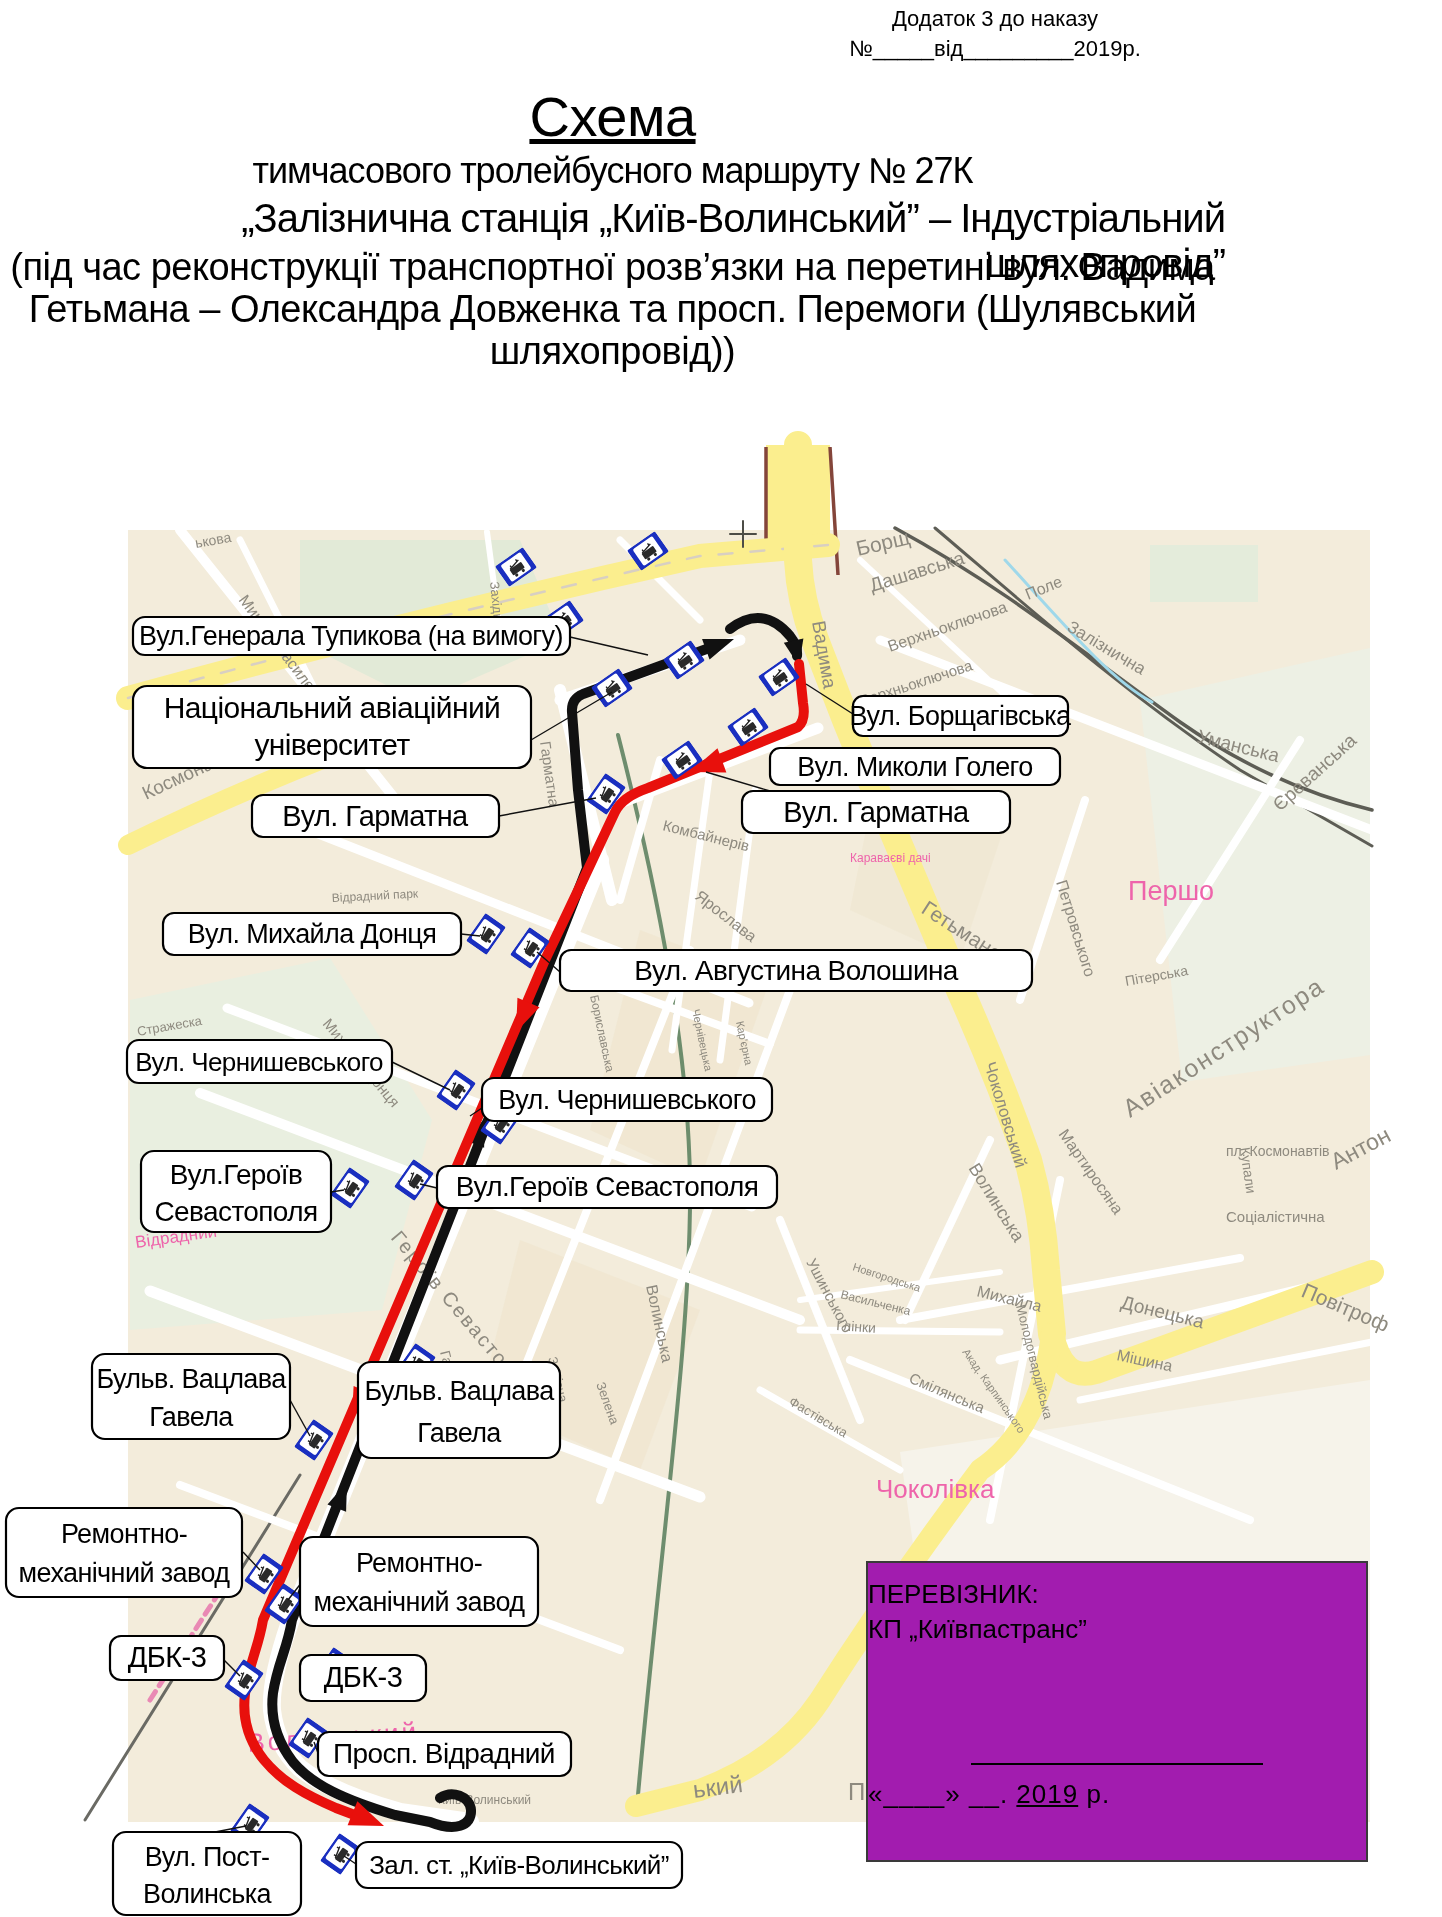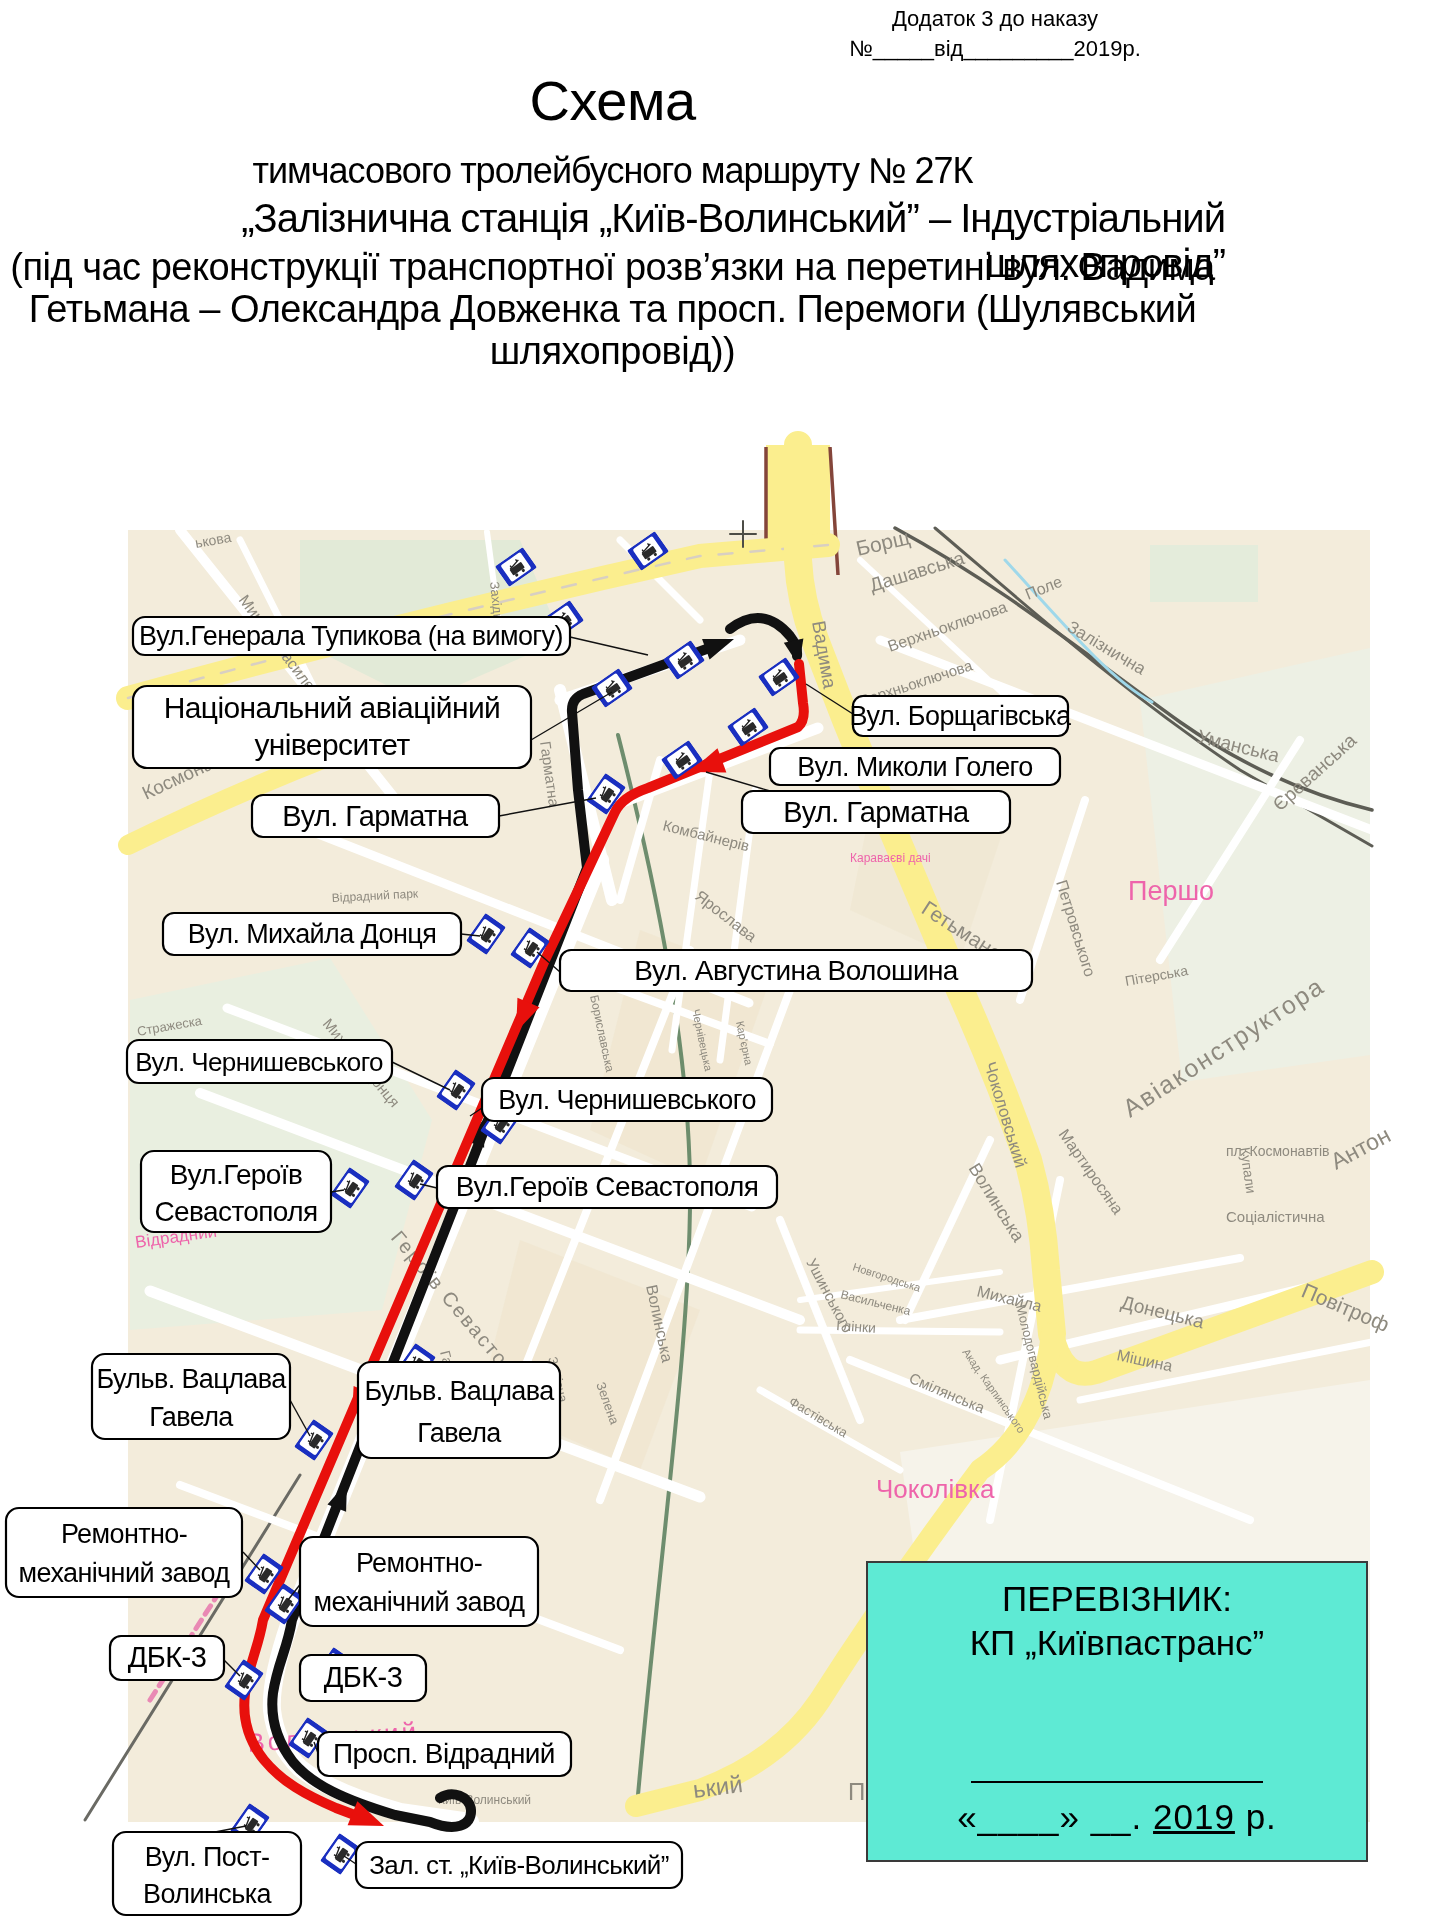--- a/index.html
+++ b/index.html
@@ -1,25 +1,25 @@
 <!DOCTYPE html>
 <html><head>
 <meta charset="utf-8">
 <style>
   html,body{margin:0;padding:0;background:#fff;}
   #page{position:relative;width:1442px;height:1917px;background:#fff;overflow:hidden;
         font-family:"Liberation Sans",sans-serif;color:#000;}
   .hdr{position:absolute;text-align:center;letter-spacing:-0.5px;}
   #appendix{left:795px;top:4px;width:400px;font-size:22px;line-height:30px;letter-spacing:0;}
-  #title{left:0;top:68px;width:1225px;font-size:56px;}
+  #title{left:0;top:84px;width:1225px;font-size:56px;text-decoration:underline;}
   #subtitle{left:0;top:150px;width:1225px;font-size:36px;letter-spacing:-1px;}
   #routename{left:0;top:196px;width:1225px;font-size:40px;letter-spacing:-1px;text-align:right;}
   #note{left:0;top:246px;width:1225px;font-size:38px;line-height:42px;letter-spacing:-0.5px;}
-  #carrier{position:absolute;left:866px;top:1561px;width:498px;height:297px;background:#5eead4;
-           border:2px solid #3a3a3a;z-index:5;text-align:center;font-size:35px;}
+  #carrier{position:absolute;left:866px;top:1561px;width:498px;height:297px;background:#a21caf;
+           border:2px solid #3a3a3a;z-index:5;text-align:left;font-size:26px;}
   #carrier .t1{margin-top:16px;}
   #carrier .t2{margin-top:4px;}
   #carrier .sig{width:292px;margin:118px auto 0 auto;border-bottom:2px solid #000;height:0;}
   #carrier .date{margin-top:14px;letter-spacing:1px;}
   #carrier .u{text-decoration:underline;}
   svg{position:absolute;left:0;top:0;}
   svg text{font-family:"Liberation Sans",sans-serif;}
   .street{fill:#8e8a7f;}
   .pink{fill:#ee64ab;}
   .rlabel rect{fill:#fff;stroke:#000;stroke-width:2.2px;}

